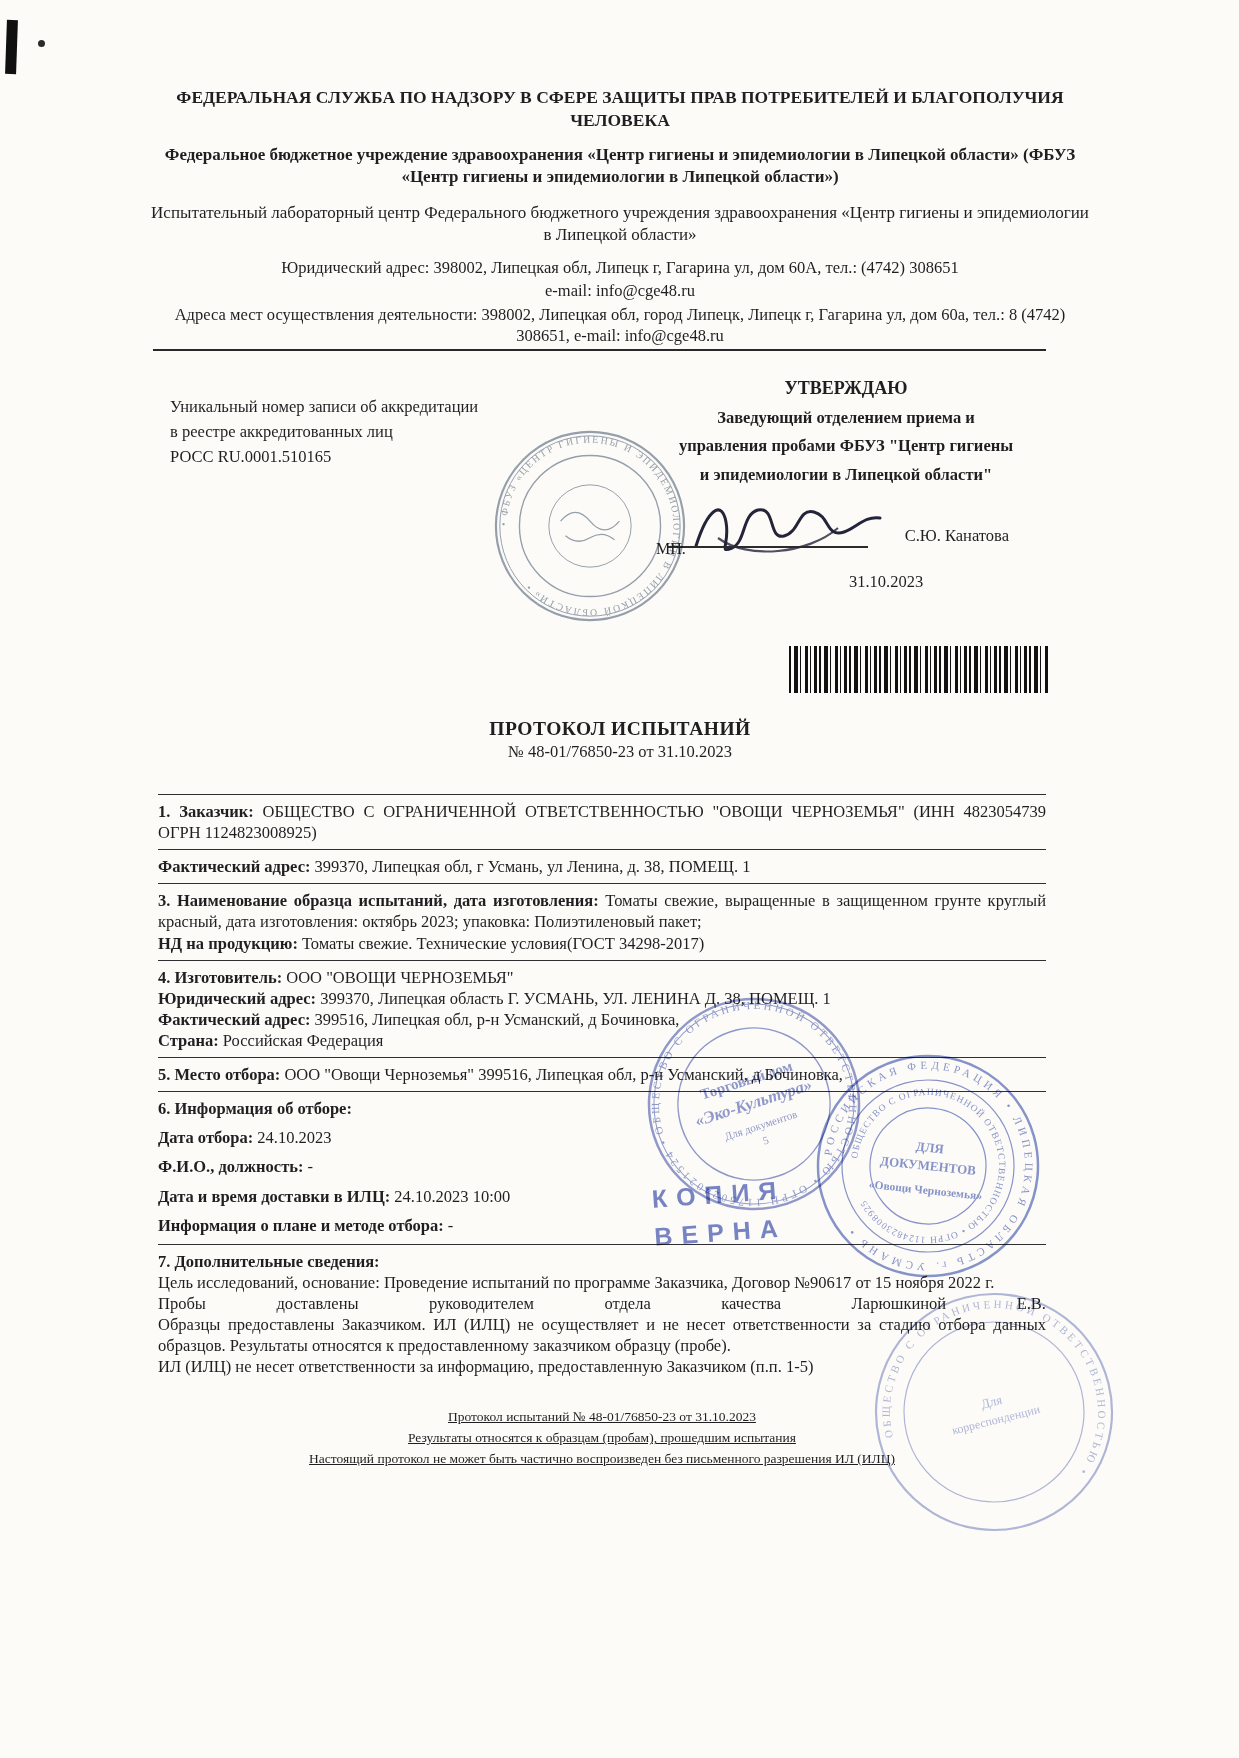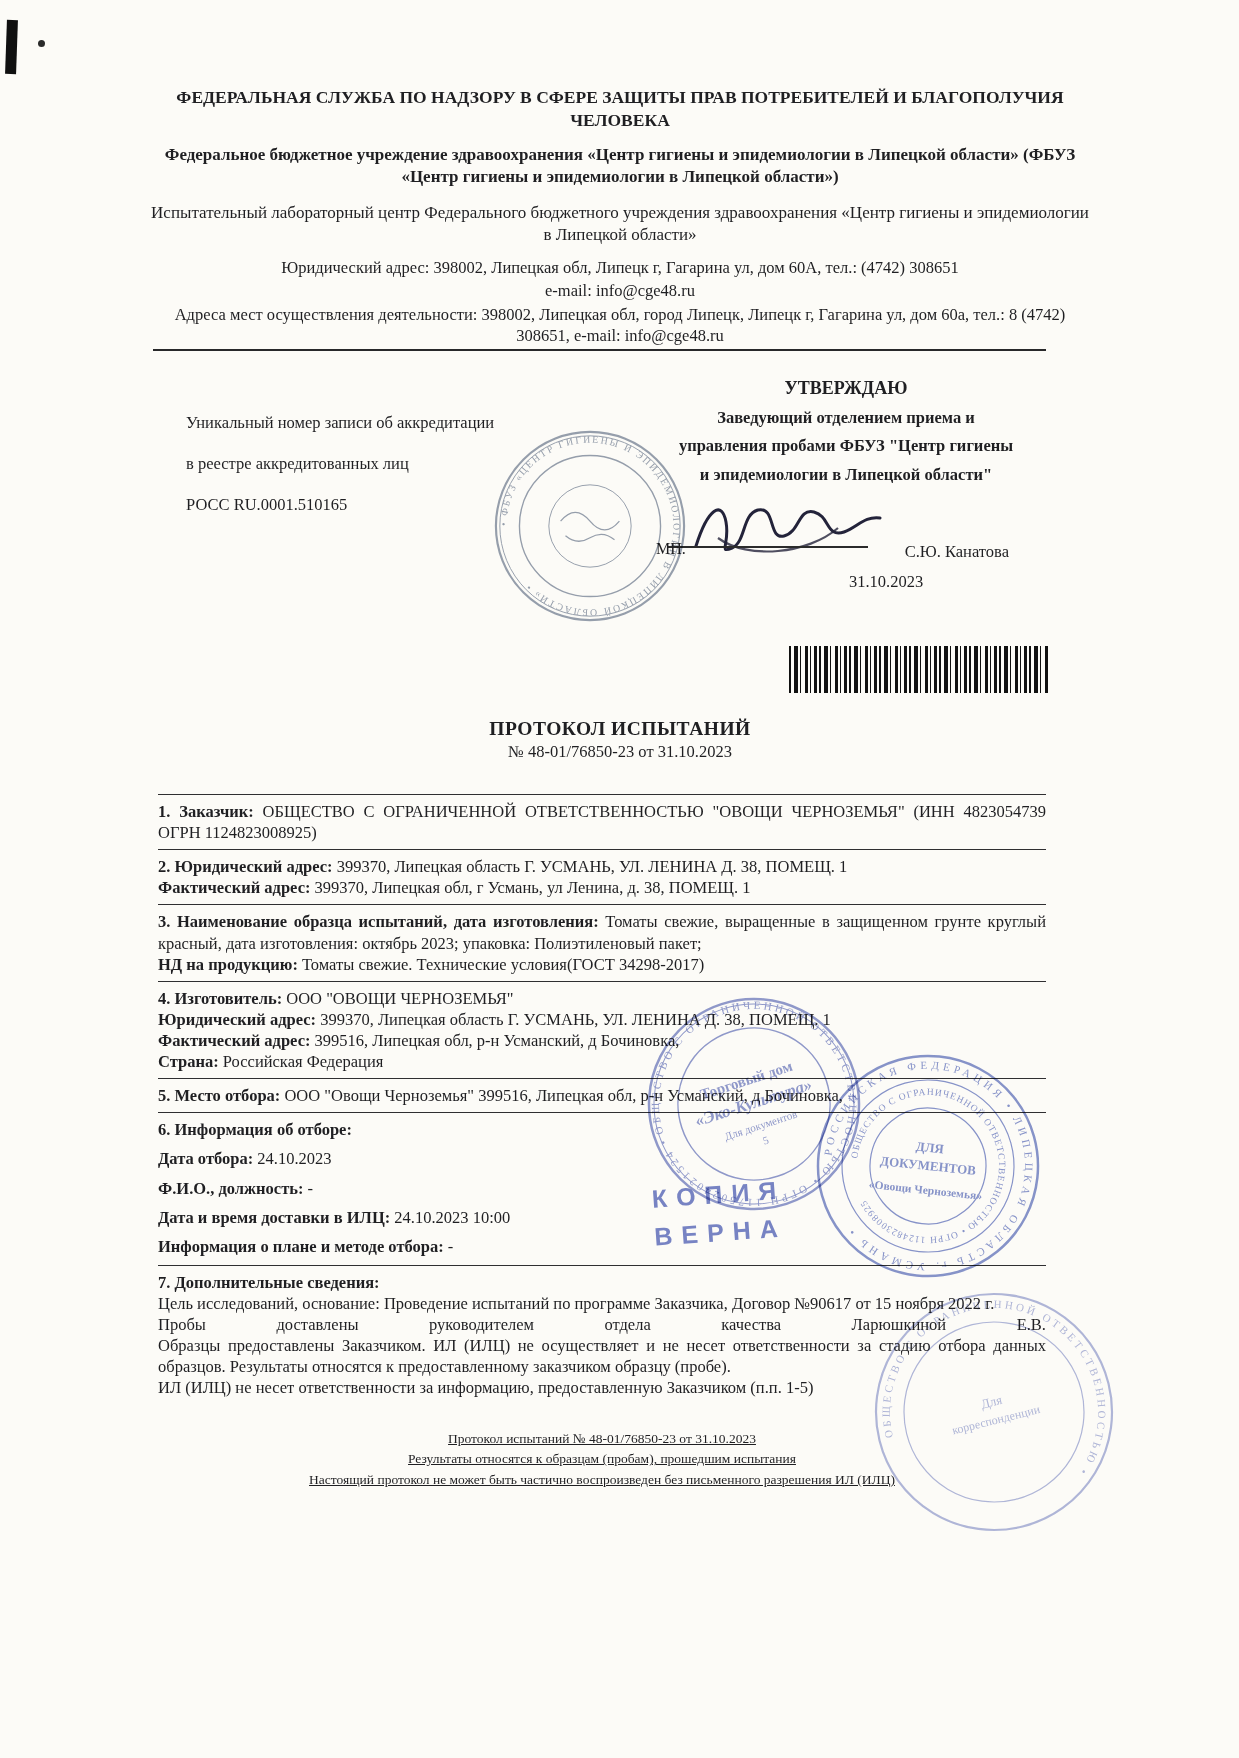--- a/index.html
+++ b/index.html
@@ -14,28 +14,28 @@
   .doc-header{position:absolute;left:150px;top:86px;width:940px;text-align:center;}
   .h-agency{font-weight:bold;font-size:17.5px;line-height:1.3;margin:0 0 12px;}
   .h-inst{font-weight:bold;font-size:17px;line-height:1.3;margin:0 0 14px;}
   .h-lab{font-weight:normal;font-size:17px;line-height:1.3;margin:0 0 12px;}
   .h-addr,.h-email{font-size:16.5px;margin:0 0 3px;}
   .h-addr2{font-size:16.5px;line-height:1.3;margin:0;}
   .hr-thick{position:absolute;left:153px;top:349px;width:893px;height:2px;background:#28282a;}
 
   
   .accreditation{position:absolute;left:170px;top:395px;width:390px;font-size:16.5px;line-height:1.5;}
-  .accreditation p{margin:16px;}
+  .accreditation p{margin:0;}
   .approval{position:absolute;left:628px;top:378px;width:436px;text-align:center;}
   .appr-title{font-weight:bold;font-size:18px;margin:0 0 8px;}
   .appr-line{font-weight:bold;font-size:16.5px;line-height:1.35;margin:6px;}
   .sig-zone{position:relative;height:78px;margin-top:4px;}
   .sig-svg{position:absolute;left:60px;top:-4px;width:200px;height:78px;color:#23233a;}
   .sig-baseline{position:absolute;left:40px;bottom:22px;width:200px;border-bottom:2px solid #2b2b2b;}
-  .signer{position:absolute;right:55px;bottom:8px;font-size:16.5px;}
+  .signer{position:absolute;right:55px;bottom:24px;font-size:16.5px;}
   .appr-date{margin:2px 0 0;font-size:16.5px;padding-left:80px;}
   .mp{position:absolute;left:656px;top:540px;font-size:16px;}
 
   
   .seal{position:absolute;left:492px;top:428px;width:196px;height:196px;color:#8590a3;opacity:.85;mix-blend-mode:multiply;}
   .stamp{position:absolute;mix-blend-mode:multiply;}
   .stamp-eco{left:642px;top:992px;width:224px;height:224px;color:#4152ae;opacity:.58;transform:rotate(-18deg);}
   .stamp-ov{left:812px;top:1050px;width:232px;height:232px;color:#3f54b2;opacity:.62;transform:rotate(6deg);}
   .stamp-corr{left:868px;top:1286px;width:252px;height:252px;color:#4556b0;opacity:.42;transform:rotate(-14deg);}
   .copy-mark{position:absolute;left:653px;top:1176px;color:#4356b5;opacity:.72;font-weight:bold;font-size:25px;
@@ -140,21 +140,20 @@
 
   <div class="body-flow">
 
     <hr class="rule">
     <div class="sec">
       <p><span class="lbl">1. Заказчик: </span><span>ОБЩЕСТВО С ОГРАНИЧЕННОЙ ОТВЕТСТВЕННОСТЬЮ "ОВОЩИ ЧЕРНОЗЕМЬЯ" (ИНН 4823054739 ОГРН 1124823008925)</span></p>
     </div>
 
     <hr class="rule">
     <div class="sec">
-      <p><span class="lbl">2. Юридический адрес: </span><span>399370, Липецкая область Г. УСМАНЬ, УЛ. ЛЕНИНА Д. 38, ПОМЕЩ. 1</span></p>
       <p><span class="lbl">Фактический адрес: </span><span>399370, Липецкая обл, г Усмань, ул Ленина, д. 38, ПОМЕЩ. 1</span></p>
     </div>
 
     <hr class="rule">
     <div class="sec">
       <p><span class="lbl">3. Наименование образца испытаний, дата изготовления: </span><span>Томаты свежие, выращенные в защищенном грунте круглый красный, дата изготовления: октябрь 2023; упаковка: Полиэтиленовый пакет;</span></p>
       <p><span class="lbl">НД на продукцию: </span><span>Томаты свежие. Технические условия(ГОСТ 34298-2017)</span></p>
     </div>
 
     <hr class="rule">

